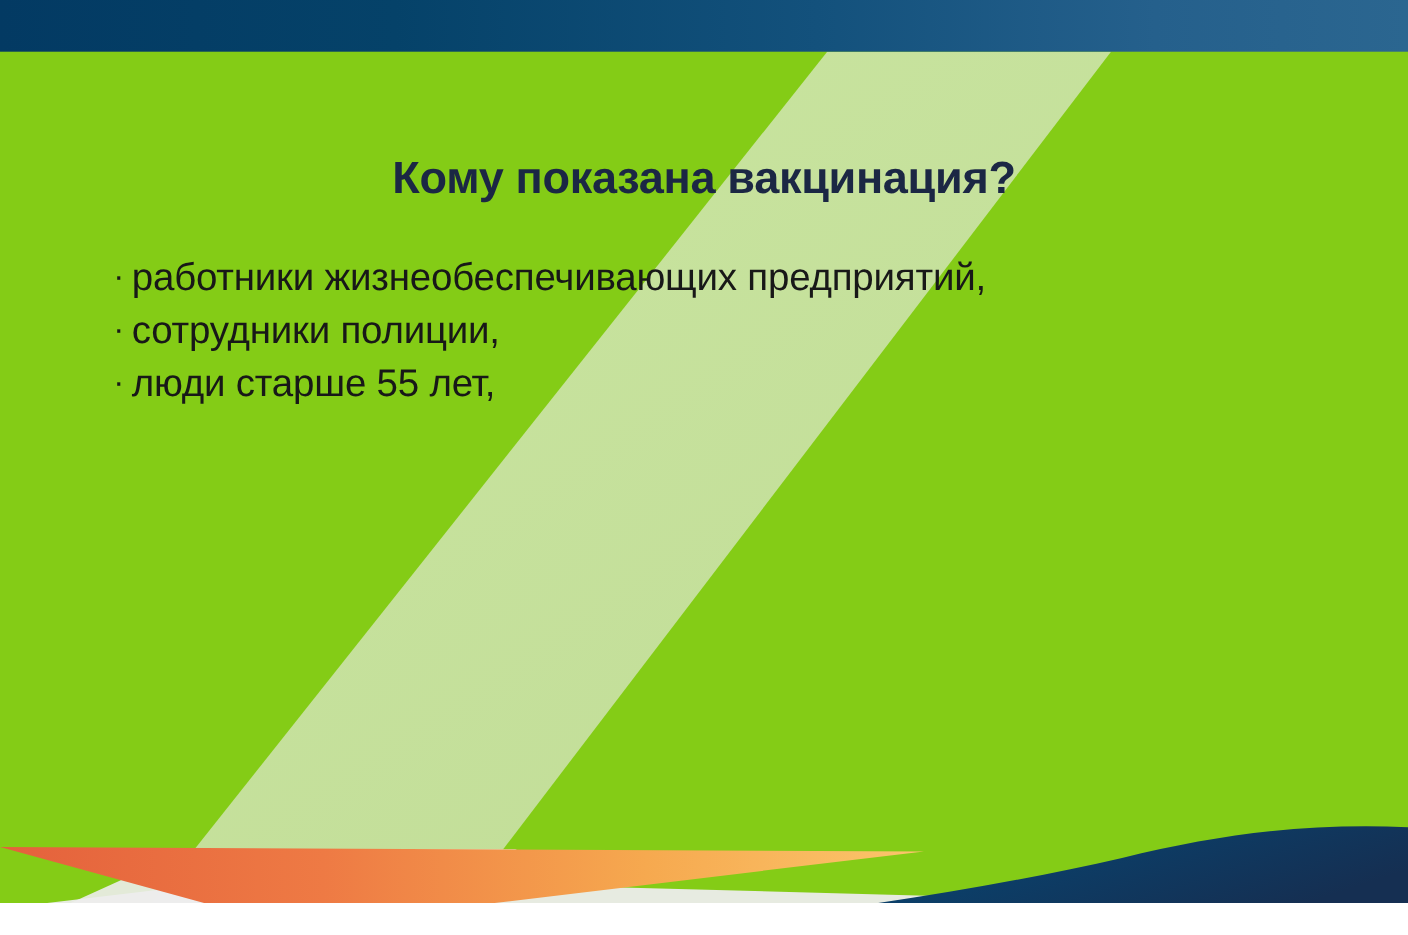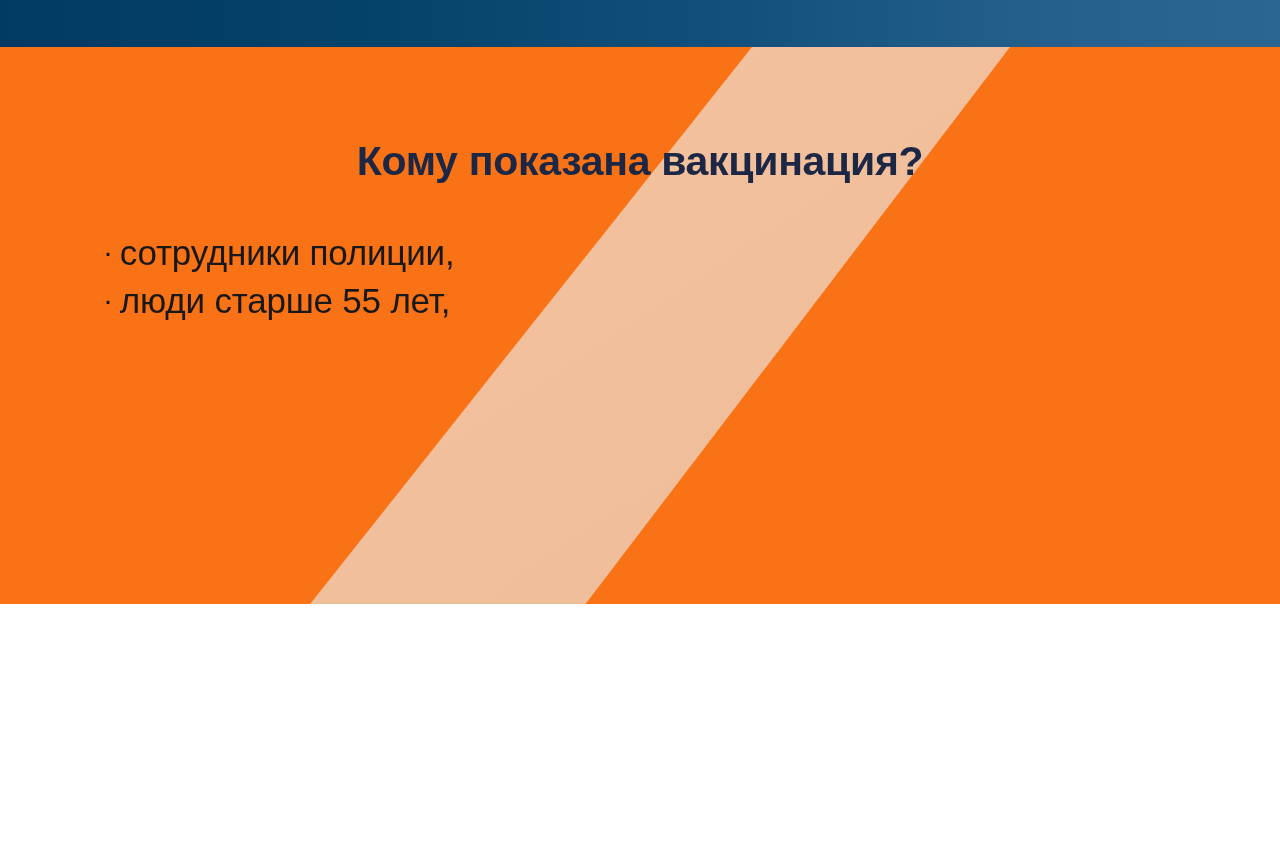--- a/index.html
+++ b/index.html
@@ -8,23 +8,23 @@
     padding: 0;
     background: #ffffff;
   }
   body {
     font-family: "Liberation Sans", sans-serif;
   }
 
   #slide {
     position: relative;
     width: 1280px;
-    height: 604px;
+    height: 821px;
     overflow: hidden;
-    background: #f97316;
+    background: #84cc16;
     text-decoration: underline;
   }
 
   
   #bg-decor {
     position: absolute;
     inset: 0;
     width: 1280px;
     height: 850px;
     z-index: 0;
@@ -144,20 +144,23 @@
   </svg>
 
   <div id="top-banner"></div>
 
   <div id="content">
 
     <div id="slide-title">Кому показана вакцинация?</div>
 
     <ul id="body-list">
       <li>
+        <span class="bullet-dot">·</span><span>работники жизнеобеспечивающих предприятий,</span>
+      </li>
+      <li>
         <span class="bullet-dot">·</span><span>сотрудники полиции,</span>
       </li>
       <li>
         <span class="bullet-dot">·</span><span>люди старше 55 лет,</span>
       </li>
     </ul>
 
   </div>
 </div>
 

